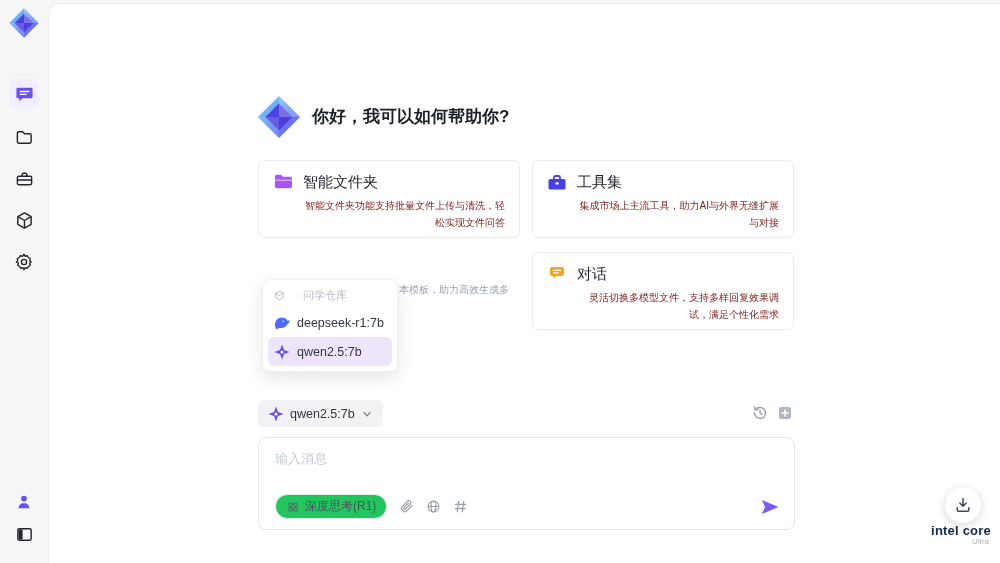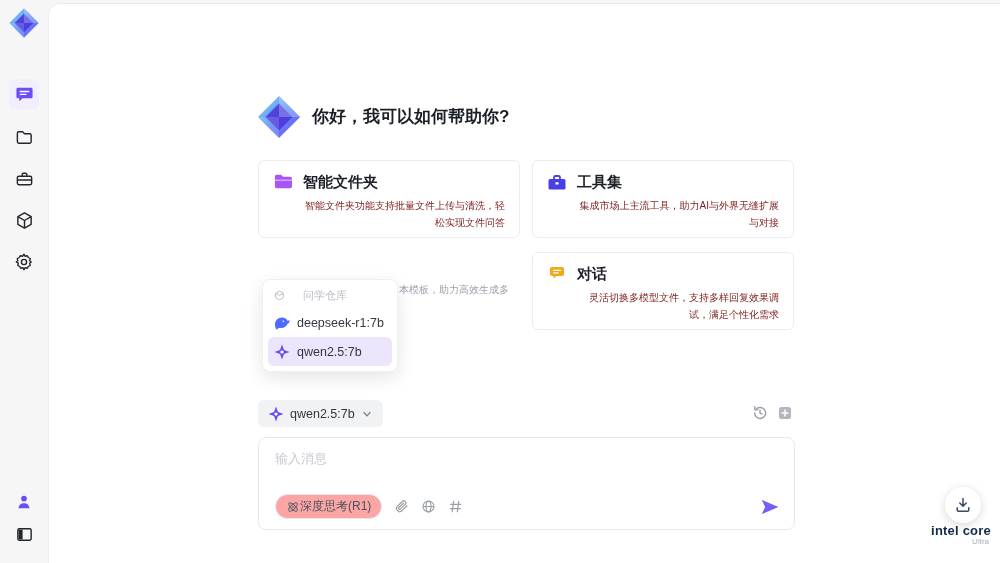--- a/index.html
+++ b/index.html
@@ -17,21 +17,21 @@
         border-top-left-radius:12px;border-top:1px solid #e9e9ec;border-left:1px solid #efeff1;z-index:1;}
 
   
   .greet-logo{position:absolute;left:256px;top:94px;width:46px;height:46px;z-index:2;}
   .greet-text{position:absolute;left:312px;top:105px;font-size:17px;font-weight:700;color:#1b1f26;z-index:2;}
 
   
   .card{position:absolute;width:262px;height:78px;background:#fff;border:1px solid #ebedf0;border-radius:6px;
         box-sizing:border-box;padding:11px 14px;z-index:2;}
   .card-head{display:flex;align-items:center;gap:10px;}
-  .card-title{font-size:15px;font-weight:700;color:#1d2129;}
+  .card-title{font-size:15px;font-weight:400;color:#1d2129;}
   .card-desc{margin-top:5px;margin-left:30px;font-size:10px;line-height:17px;color:#7f1d1d;text-align:right;}
   .frag{position:absolute;left:399px;top:283px;font-size:10px;color:#9ba1ab;z-index:2;white-space:nowrap;}
 
   
   .dropdown{position:absolute;left:262px;top:279px;width:136px;background:#fff;border:1px solid #f0f0f2;
             border-radius:8px;box-shadow:0 6px 18px rgba(0,0,0,.10);padding:5px;z-index:5;box-sizing:border-box;}
   .dd-group{display:flex;align-items:center;gap:18px;padding:3px 6px 5px 6px;font-size:11px;color:#b7bcc4;}
   .dd-item{display:flex;align-items:center;gap:7px;height:29px;padding:0 6px;border-radius:6px;
            font-size:12.5px;color:#33383f;cursor:pointer;}
   .dd-item.sel{background:#ece5fc;}
@@ -39,22 +39,22 @@
   
   .selector{position:absolute;left:258px;top:400px;height:27px;display:inline-flex;align-items:center;gap:6px;
             padding:0 10px;background:#f1f2f4;border-radius:6px;font-size:12.5px;color:#33383f;z-index:2;}
   .row-ico{position:absolute;z-index:2;color:#9aa0a6;}
 
   
   .composer{position:absolute;left:258px;top:437px;width:537px;height:93px;background:#fff;border:1px solid #e6e8eb;
             border-radius:8px;box-sizing:border-box;z-index:2;}
   .placeholder{position:absolute;left:16px;top:12px;font-size:13px;color:#c6cad1;}
   .ctoolbar{position:absolute;left:16px;right:14px;bottom:10px;display:flex;align-items:center;gap:12px;}
-  .chip{display:inline-flex;align-items:center;padding:3px 10px;border:1px solid #e6e8eb;border-radius:15px;
-        font-size:12px;color:#4c535e;background:#fca5a5;}
+  .chip{display:inline-flex;align-items:center;gap:5px;padding:3px 10px;border:1px solid #e6e8eb;border-radius:15px;
+        font-size:12px;color:#4c535e;background:#22c55e;}
   .spacer{flex:1;}
   .tool-ico{color:#9aa0a6;display:flex;}
 
   
   .fab{position:absolute;left:945px;top:487px;width:36px;height:36px;border-radius:50%;background:#fff;
        box-shadow:0 2px 10px rgba(0,0,0,.16);display:flex;align-items:center;justify-content:center;z-index:4;}
   .intel{position:absolute;left:925px;top:523px;width:72px;text-align:center;z-index:4;}
   .intel-line1{font-size:13px;font-weight:700;color:#11294a;letter-spacing:.2px;}
   .intel-line2{font-size:8px;color:#aab0b8;text-align:right;margin-right:8px;margin-top:-1px;}
 </style>

